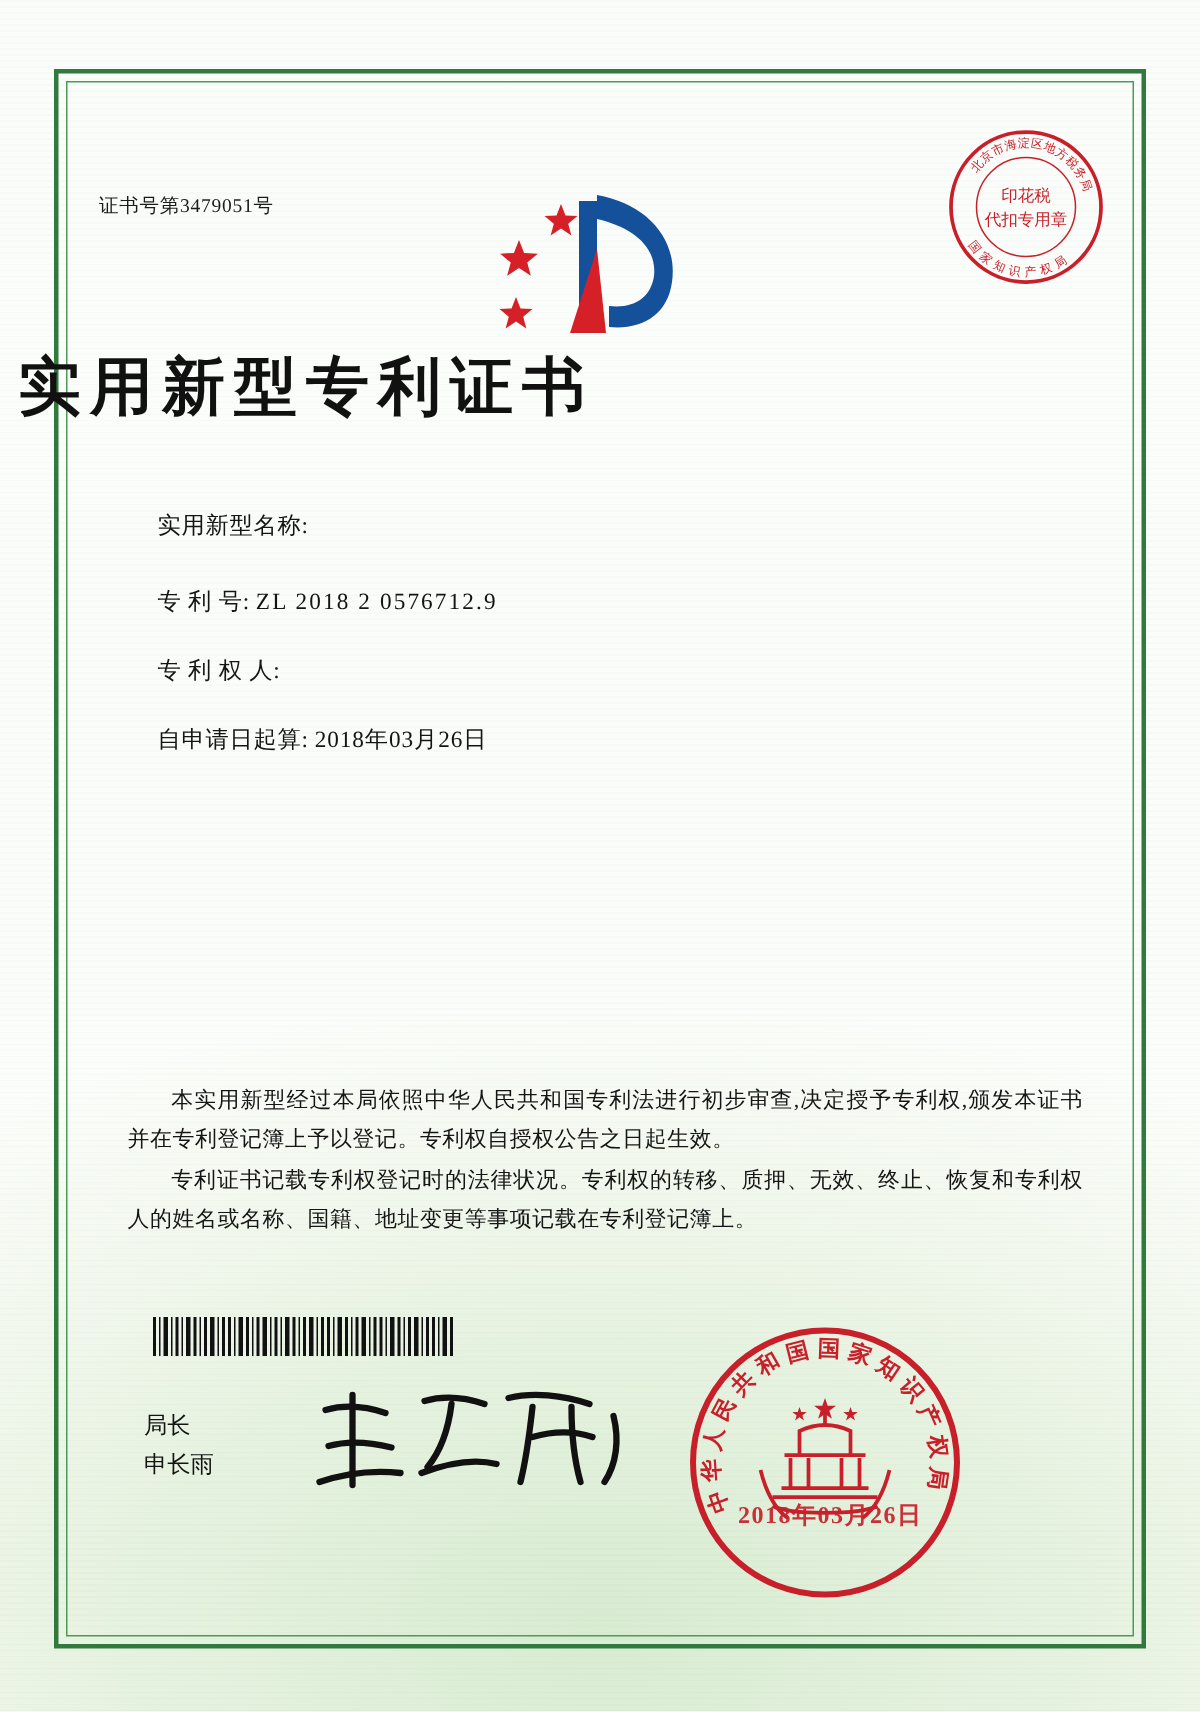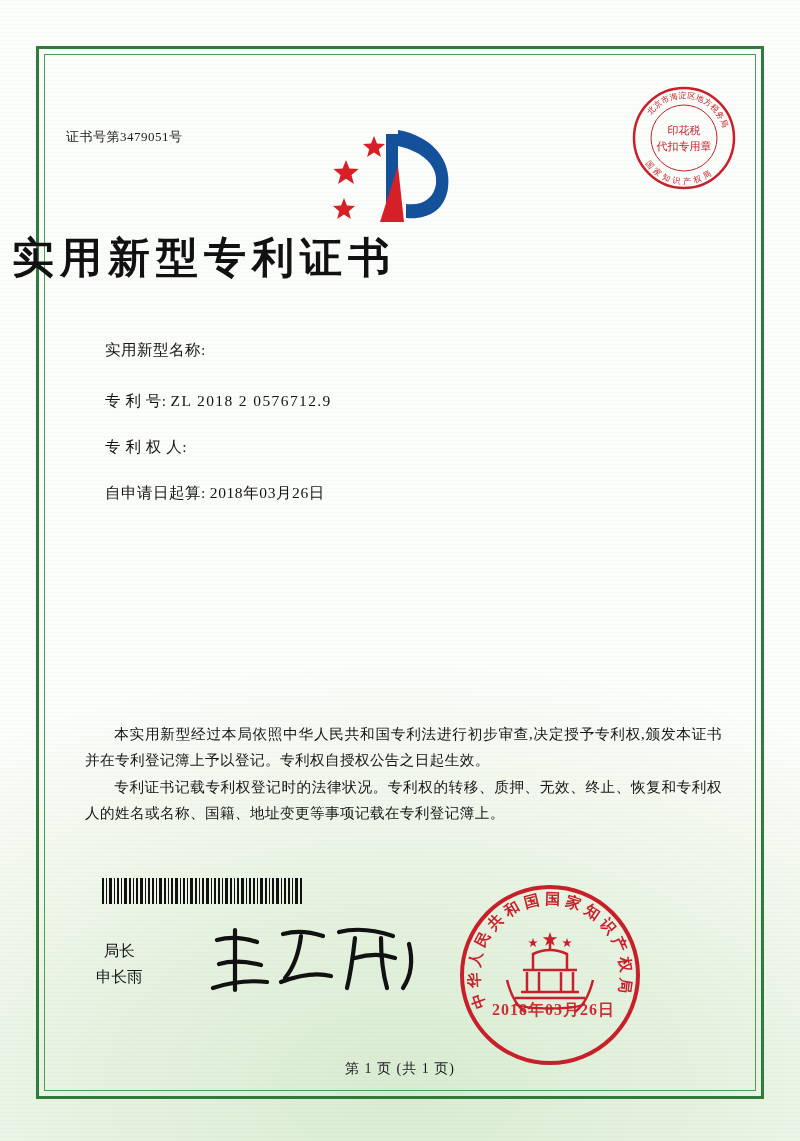--- a/index.html
+++ b/index.html
@@ -144,21 +144,20 @@
   }
   .barcode svg { display: block; }
   
   .sig-label {
     position: absolute;
     left: 96px;
     top: 938px;
     font-size: 15.5px;
     line-height: 26px;
     color: #141414;
-    text-align: center;
   }
   .signature {
     position: absolute;
     left: 205px;
     top: 920px;
     width: 215px;
     height: 80px;
   }
   .signature svg { display: block; }
   
@@ -392,16 +391,15 @@
         <g fill="#c8202a">
           <polygon points="95,52 96.8,57.2 102.3,57.2 97.9,60.5 99.6,65.8 95,62.6 90.4,65.8 92.1,60.5 87.7,57.2 93.2,57.2"></polygon>
           <polygon points="78,58 79.2,61.4 82.8,61.4 79.9,63.6 81,67 78,64.9 75,67 76.1,63.6 73.2,61.4 76.8,61.4"></polygon>
           <polygon points="112,58 113.2,61.4 116.8,61.4 113.9,63.6 115,67 112,64.9 109,67 110.1,63.6 107.2,61.4 110.8,61.4"></polygon>
         </g>
       </svg>
     </div>
 
     <div class="seal-date">2018年03月26日</div>
 
-    <div class="footer">第 1 页 (共 1 页)</div>
 
   </div>
 </div>
 
 </body></html>

